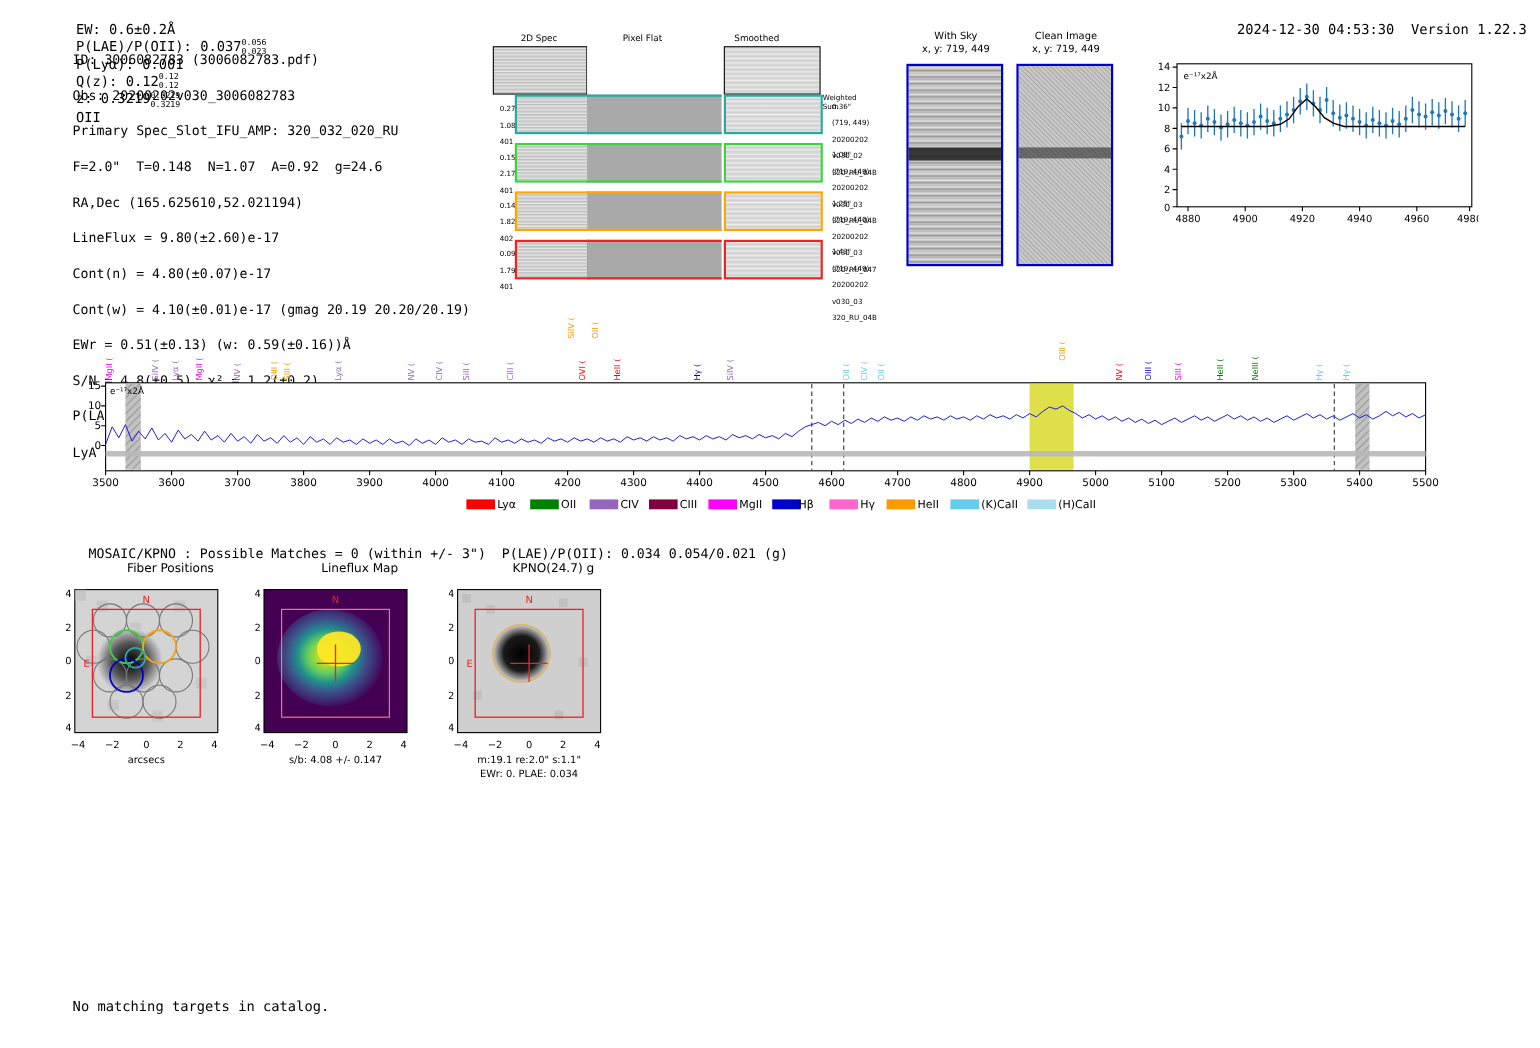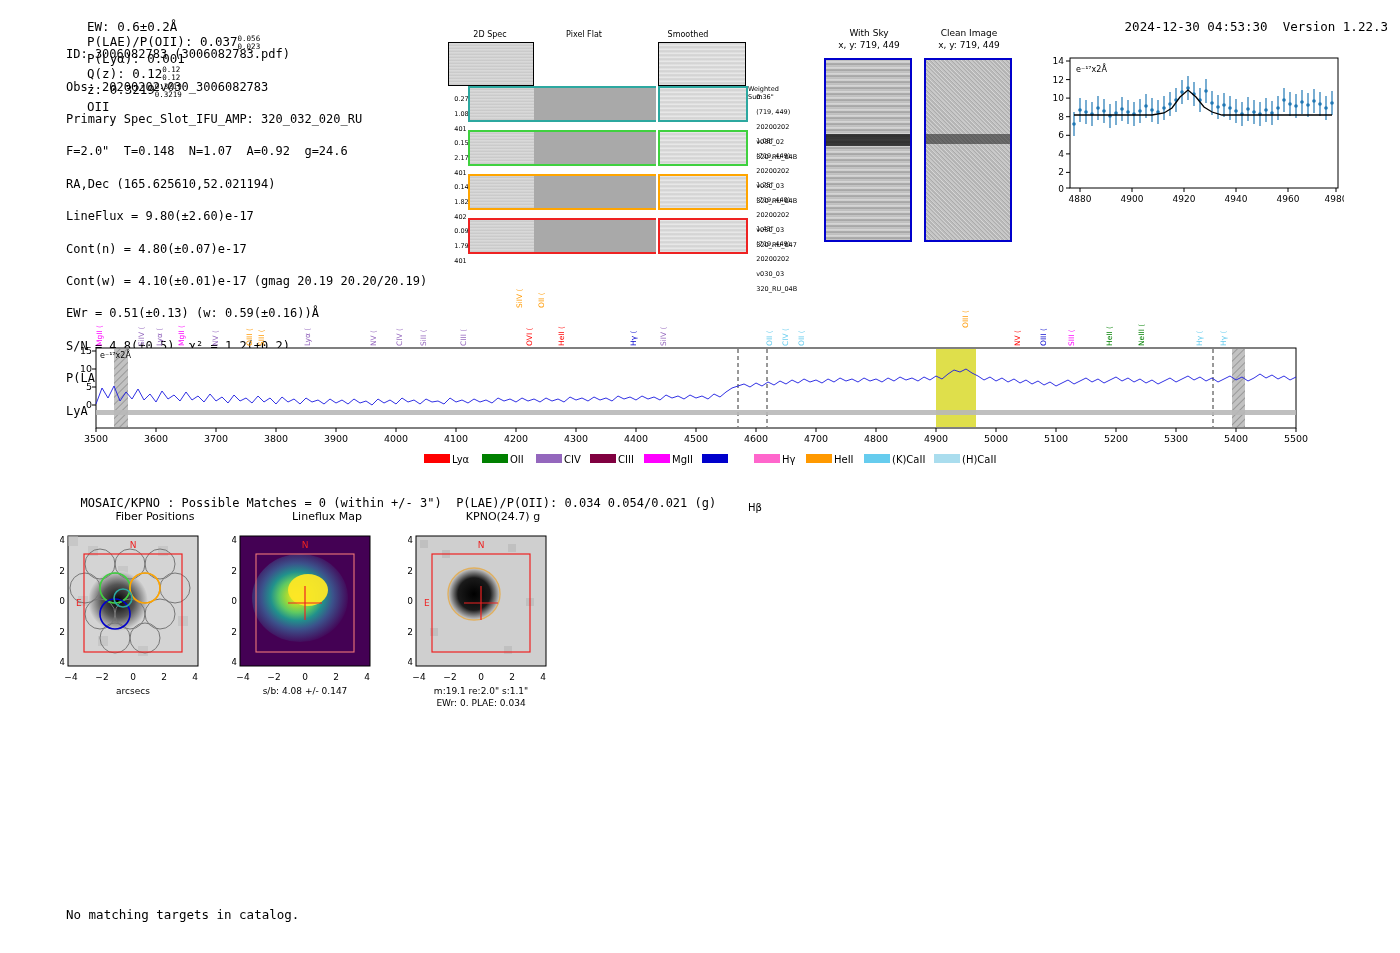--- a/index.html
+++ b/index.html
@@ -1,20 +1,20 @@
 <!DOCTYPE html>
 <html><head>
 <meta charset="utf-8">
 <style>
   html,body{margin:0;padding:0;background:#ffffff;}
   body{width:1400px;height:953px;position:relative;font-family:"DejaVu Sans Mono",monospace;color:#000;}
   .abs{position:absolute;}
   .mono{font-family:"DejaVu Sans Mono",monospace;}
   
-  #hdr-left{left:72px;top:4px;font-size:12.5px;letter-spacing:0px;white-space:pre;}
+  #hdr-left{left:54px;top:4px;font-size:12.5px;letter-spacing:0px;white-space:pre;}
   #hdr-right{right:12px;top:4px;font-size:12.5px;white-space:pre;}
   
   #infoblock{left:66px;top:30px;font-size:12px;line-height:16.2px;white-space:pre;}
   .frac{display:inline-block;vertical-align:middle;font-size:7.5px;line-height:8px;text-align:left;position:relative;top:0px;}
   .frac span{display:block;}
   
   #specpanel{left:438px;top:30px;width:380px;height:218px;}
   .collabel{position:absolute;font-size:8px;font-family:"DejaVu Sans",sans-serif;color:#000;text-align:center;}
   .imgbox{position:absolute;overflow:hidden;}
   .noise{background-image:repeating-linear-gradient(0deg,#d8d8d8 0px,#bdbdbd 1px,#e8e8e8 2px,#cacaca 3px);}
@@ -418,21 +418,21 @@
     <span class="legendtxt" style="left:28px;top:0;">Lyα</span>
     <span class="legendbox" style="left:58px;top:0;background:#008000;"></span>
     <span class="legendtxt" style="left:86px;top:0;">OII</span>
     <span class="legendbox" style="left:112px;top:0;background:#9467bd;"></span>
     <span class="legendtxt" style="left:140px;top:0;">CIV</span>
     <span class="legendbox" style="left:166px;top:0;background:#800040;"></span>
     <span class="legendtxt" style="left:194px;top:0;">CIII</span>
     <span class="legendbox" style="left:220px;top:0;background:#ff00ff;"></span>
     <span class="legendtxt" style="left:248px;top:0;">MgII</span>
     <span class="legendbox" style="left:278px;top:0;background:#0000cc;"></span>
-    <span class="legendtxt" style="left:324px;top:0;margin-top:48px;">Hβ</span>
+    <span class="legendtxt" style="left:302px;top:0;">Hβ</span>
     <span class="legendbox" style="left:330px;top:0;background:#ff66cc;"></span>
     <span class="legendtxt" style="left:358px;top:0;">Hγ</span>
     <span class="legendbox" style="left:382px;top:0;background:#ff9900;"></span>
     <span class="legendtxt" style="left:410px;top:0;">HeII</span>
     <span class="legendbox" style="left:440px;top:0;background:#66ccee;"></span>
     <span class="legendtxt" style="left:468px;top:0;">(K)CaII</span>
     <span class="legendbox" style="left:510px;top:0;background:#aaddee;"></span>
     <span class="legendtxt" style="left:538px;top:0;">(H)CaII</span>
   </div>
 </div>

